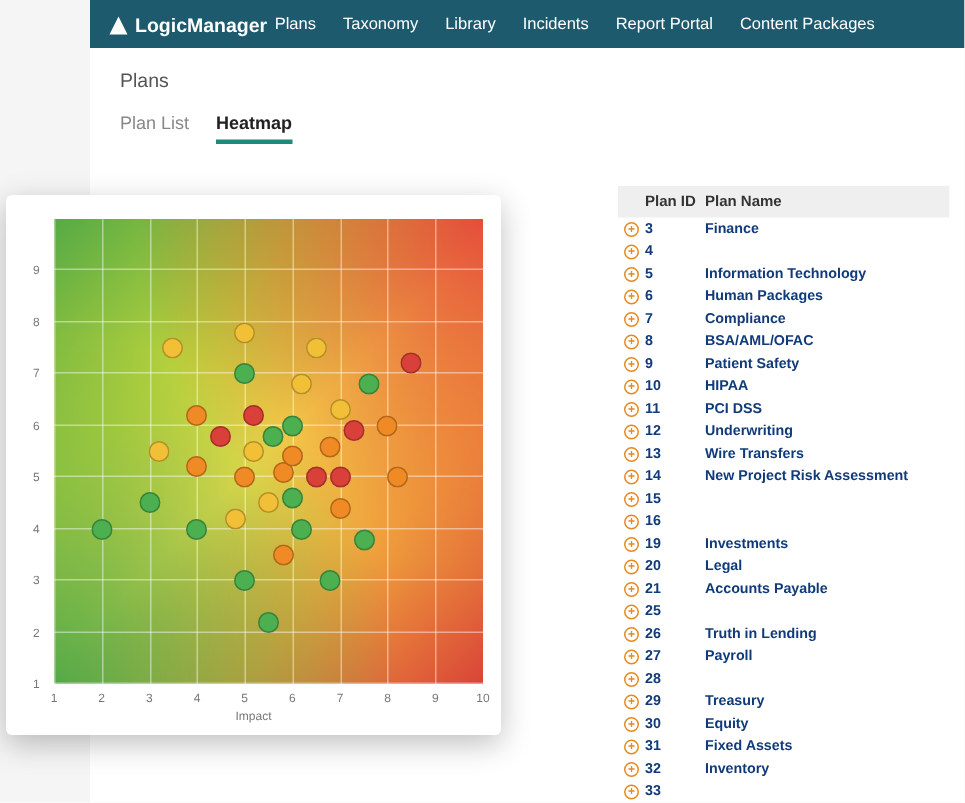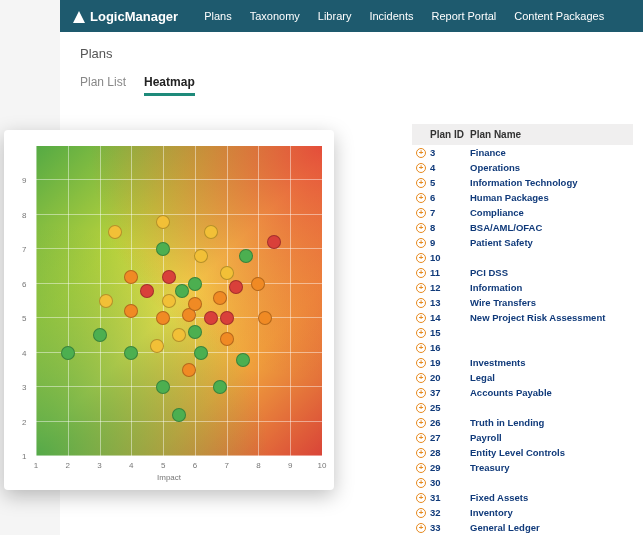--- a/index.html
+++ b/index.html
@@ -19,21 +19,21 @@
     height: 32px;
     padding: 0 12px;
     font-size: 11px;
     margin-left: 60px;
   }
   .brand {
     display: flex;
     align-items: flex-end;
     font-weight: 600;
     font-size: 13px;
-    margin-right: 26px;
+    margin-right: 5px;
   }
   .brand svg { margin-right: 4px; }
   .nav-item {
     margin-right: 18px;
     cursor: pointer;
     font-weight: 500;
   }
   .main {
     background: #fff;
     margin-left: 60px;
@@ -199,21 +199,20 @@
             <div class="expand-icon">+</div>
           </div>
           <div class="col-id">3</div>
           <div class="col-name">Finance</div>
         </div>
         <div class="plan-row">
           <div class="col-icon">
             <div class="expand-icon">+</div>
           </div>
           <div class="col-id">4</div>
-          <div class="col-name">Operations</div>
         </div>
         <div class="plan-row">
           <div class="col-icon">
             <div class="expand-icon">+</div>
           </div>
           <div class="col-id">5</div>
           <div class="col-name">Information Technology</div>
         </div>
         <div class="plan-row">
           <div class="col-icon">
@@ -241,34 +240,35 @@
             <div class="expand-icon">+</div>
           </div>
           <div class="col-id">9</div>
           <div class="col-name">Patient Safety</div>
         </div>
         <div class="plan-row">
           <div class="col-icon">
             <div class="expand-icon">+</div>
           </div>
           <div class="col-id">10</div>
+          <div class="col-name">HIPAA</div>
         </div>
         <div class="plan-row">
           <div class="col-icon">
             <div class="expand-icon">+</div>
           </div>
           <div class="col-id">11</div>
           <div class="col-name">PCI DSS</div>
         </div>
         <div class="plan-row">
           <div class="col-icon">
             <div class="expand-icon">+</div>
           </div>
           <div class="col-id">12</div>
-          <div class="col-name">Information</div>
+          <div class="col-name">Underwriting</div>
         </div>
         <div class="plan-row">
           <div class="col-icon">
             <div class="expand-icon">+</div>
           </div>
           <div class="col-id">13</div>
           <div class="col-name">Wire Transfers</div>
         </div>
         <div class="plan-row">
           <div class="col-icon">
@@ -300,21 +300,21 @@
           <div class="col-icon">
             <div class="expand-icon">+</div>
           </div>
           <div class="col-id">20</div>
           <div class="col-name">Legal</div>
         </div>
         <div class="plan-row">
           <div class="col-icon">
             <div class="expand-icon">+</div>
           </div>
-          <div class="col-id">37</div>
+          <div class="col-id">21</div>
           <div class="col-name">Accounts Payable</div>
         </div>
         <div class="plan-row">
           <div class="col-icon">
             <div class="expand-icon">+</div>
           </div>
           <div class="col-id">25</div>
         </div>
         <div class="plan-row">
           <div class="col-icon">
@@ -328,55 +328,54 @@
             <div class="expand-icon">+</div>
           </div>
           <div class="col-id">27</div>
           <div class="col-name">Payroll</div>
         </div>
         <div class="plan-row">
           <div class="col-icon">
             <div class="expand-icon">+</div>
           </div>
           <div class="col-id">28</div>
-          <div class="col-name">Entity Level Controls</div>
         </div>
         <div class="plan-row">
           <div class="col-icon">
             <div class="expand-icon">+</div>
           </div>
           <div class="col-id">29</div>
           <div class="col-name">Treasury</div>
         </div>
         <div class="plan-row">
           <div class="col-icon">
             <div class="expand-icon">+</div>
           </div>
           <div class="col-id">30</div>
+          <div class="col-name">Equity</div>
         </div>
         <div class="plan-row">
           <div class="col-icon">
             <div class="expand-icon">+</div>
           </div>
           <div class="col-id">31</div>
           <div class="col-name">Fixed Assets</div>
         </div>
         <div class="plan-row">
           <div class="col-icon">
             <div class="expand-icon">+</div>
           </div>
           <div class="col-id">32</div>
           <div class="col-name">Inventory</div>
         </div>
         <div class="plan-row">
           <div class="col-icon">
             <div class="expand-icon">+</div>
           </div>
           <div class="col-id">33</div>
-          <div class="col-name">General Ledger</div>
         </div>
       </div>
   </div>
 </div>
 
 <div class="chart-card">
   <div class="chart-area" id="chart-area">
     <div class="plot" id="plot">
         <div class="gridline-v" style="left: 0px;"></div>
         <div class="gridline-v" style="left: 31.7778px;"></div>

